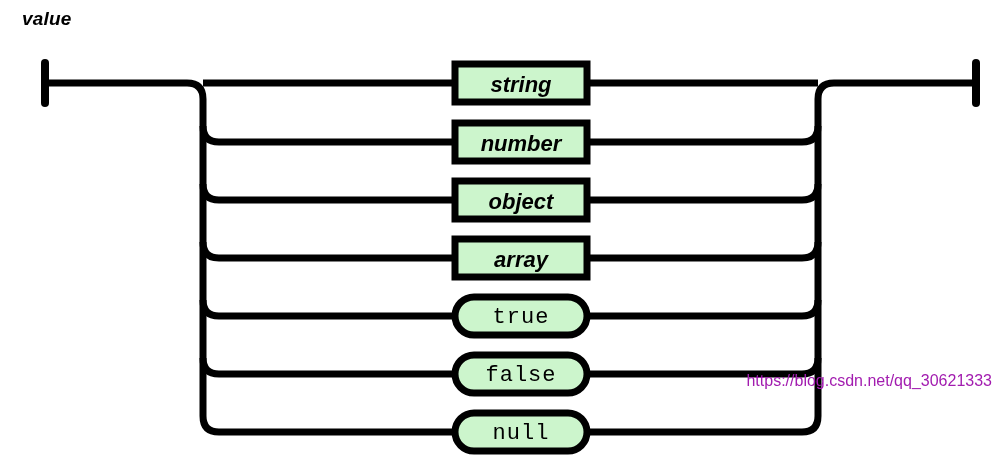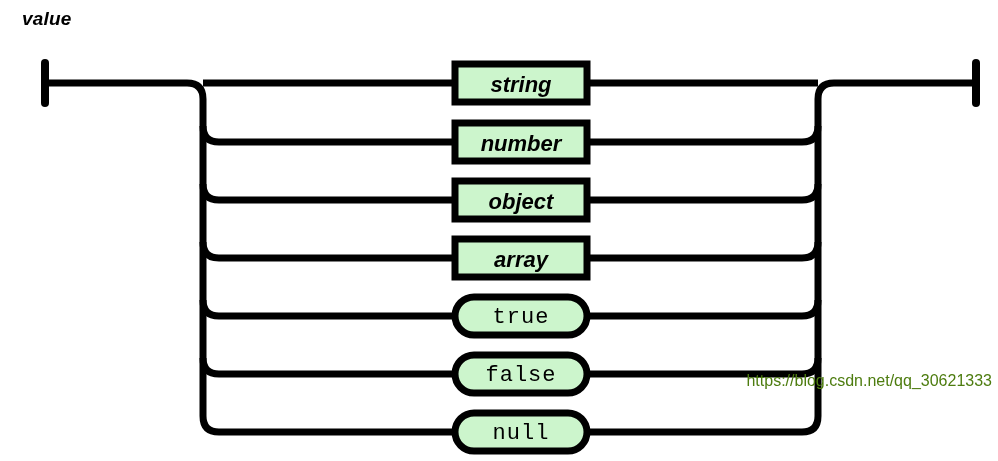--- a/index.html
+++ b/index.html
@@ -79,21 +79,21 @@
     text-anchor: middle;
     dominant-baseline: central;
     letter-spacing: 1px;
   }
   .watermark {
     position: absolute;
     right: 6px;
     bottom: 4px;
     font-family: "Liberation Sans", sans-serif;
     font-size: 16px;
-    color: #4d7c0f;
+    color: #a21caf;
     white-space: nowrap;
     user-select: none;
   }
 </style>
 </head>
 <body>
 
 <div id="diagram-root">
 
   <div class="diagram-title">value</div>

